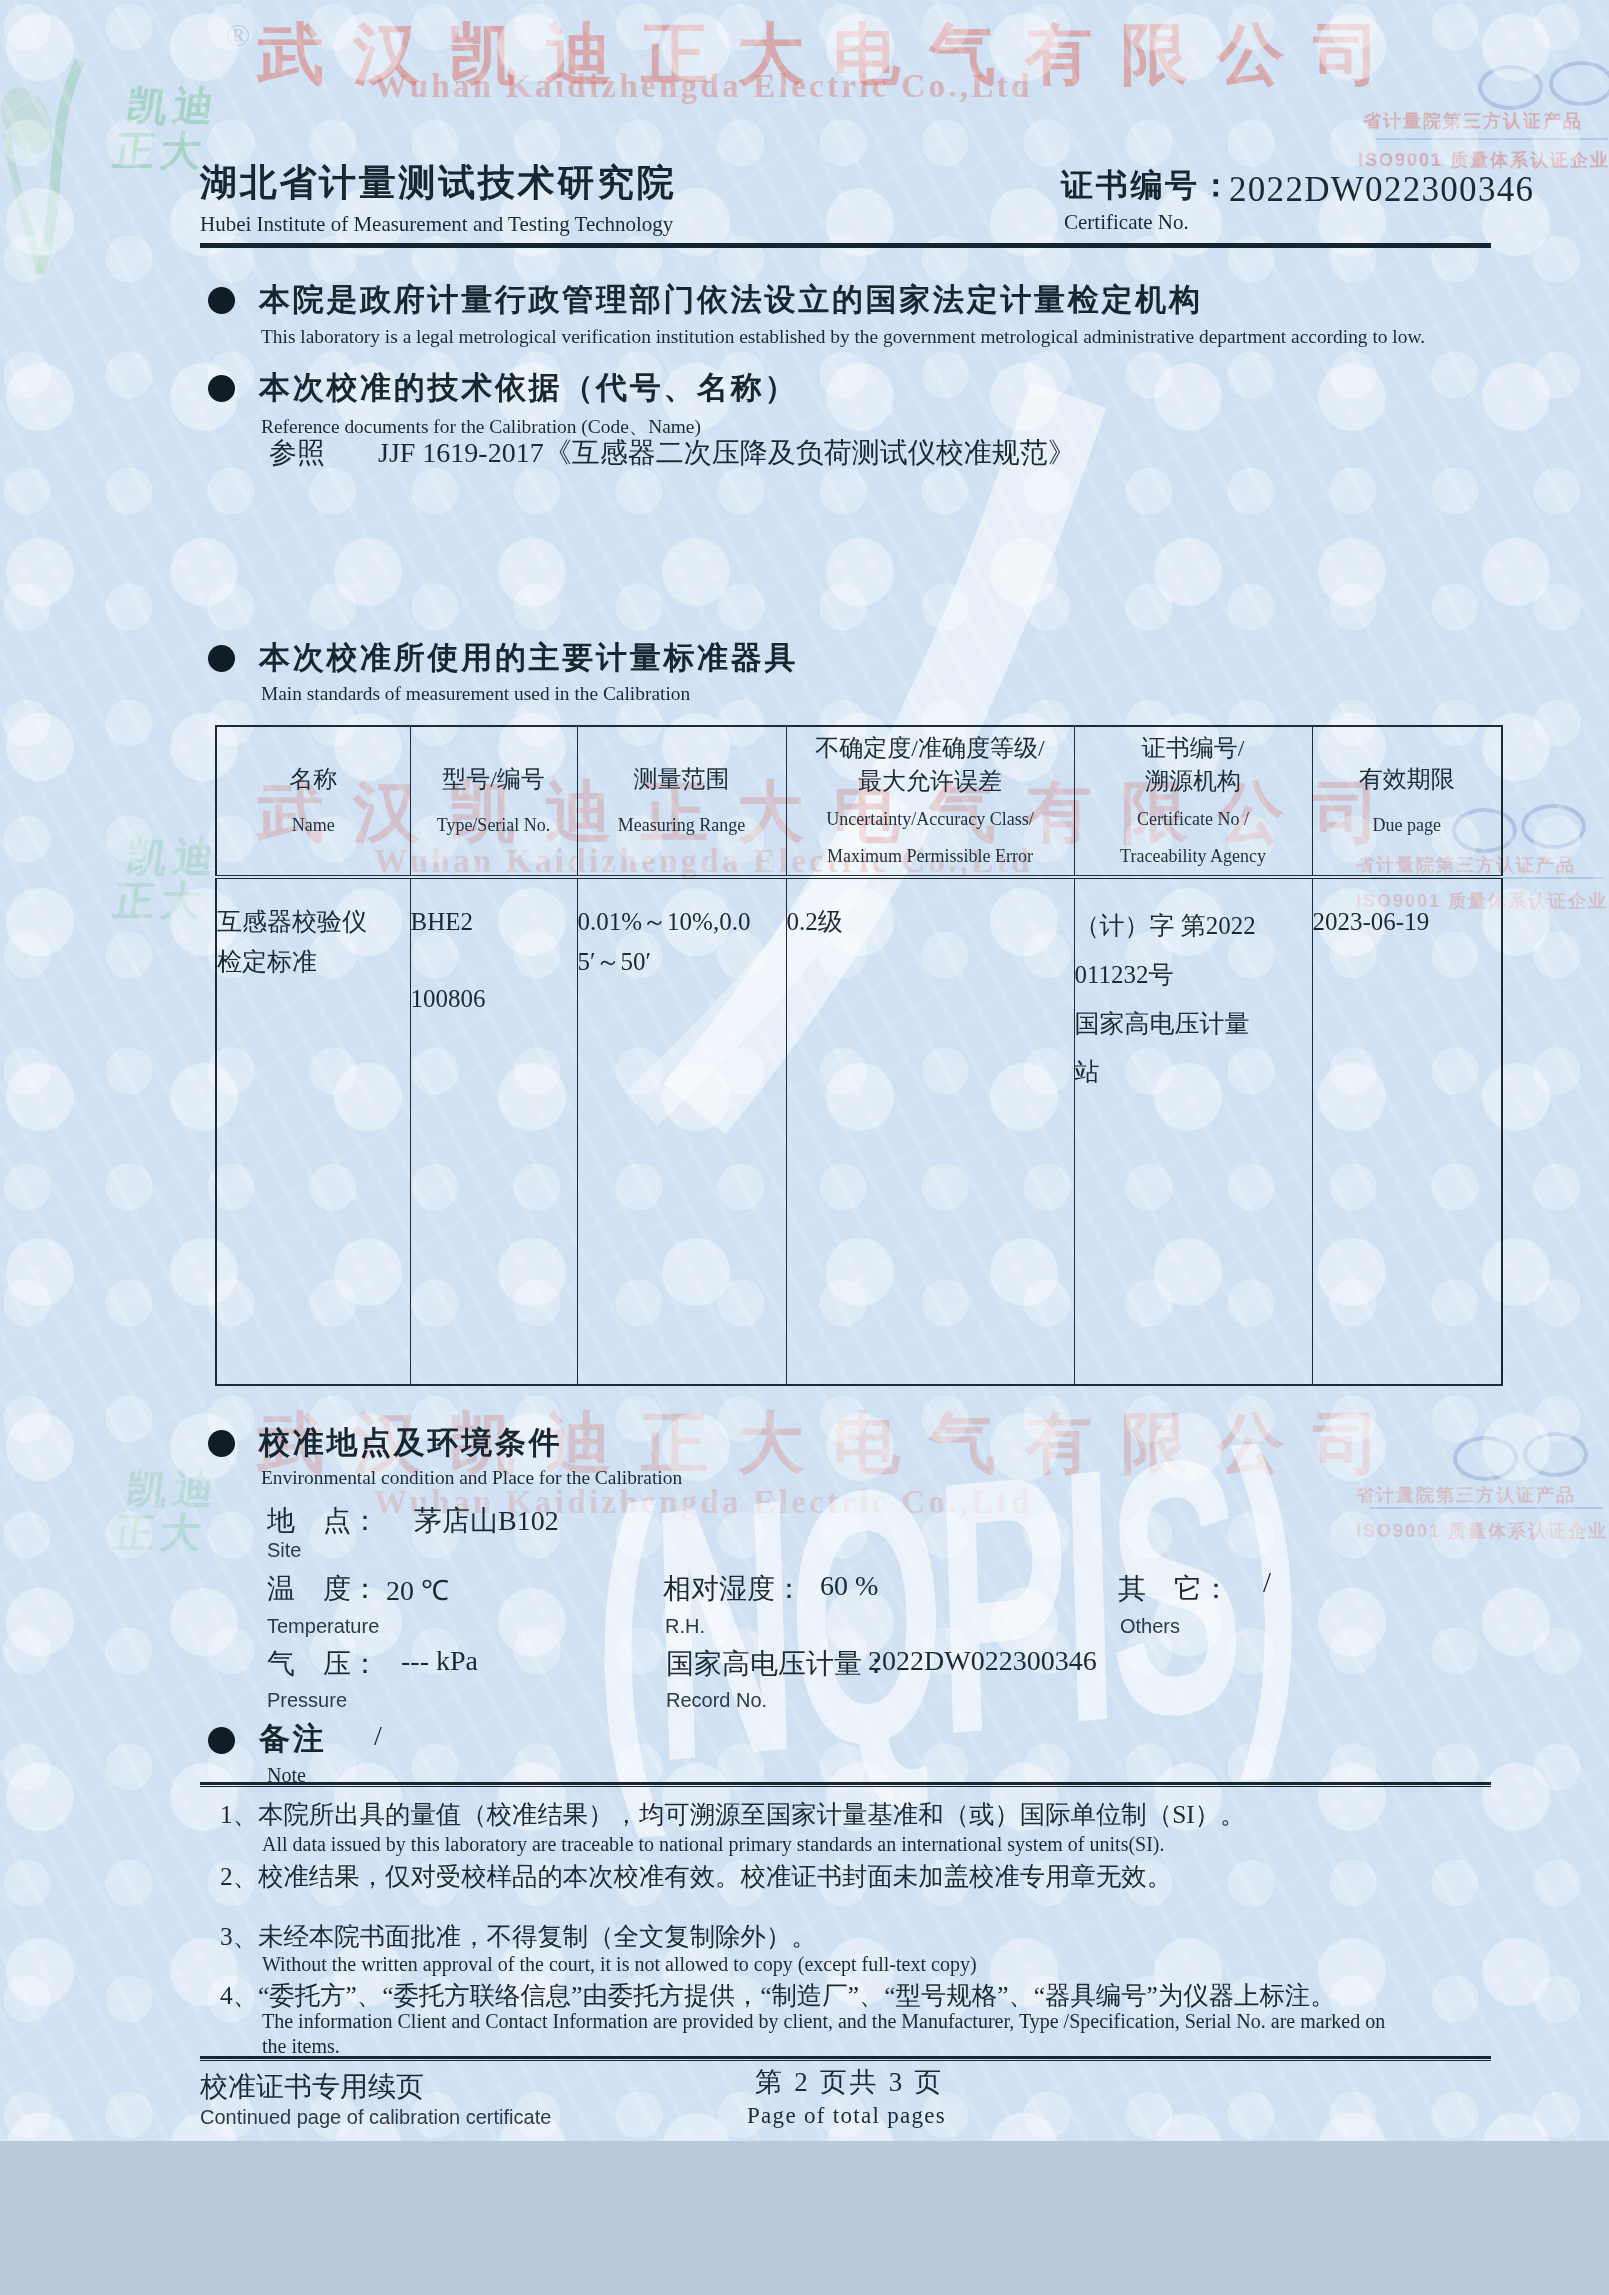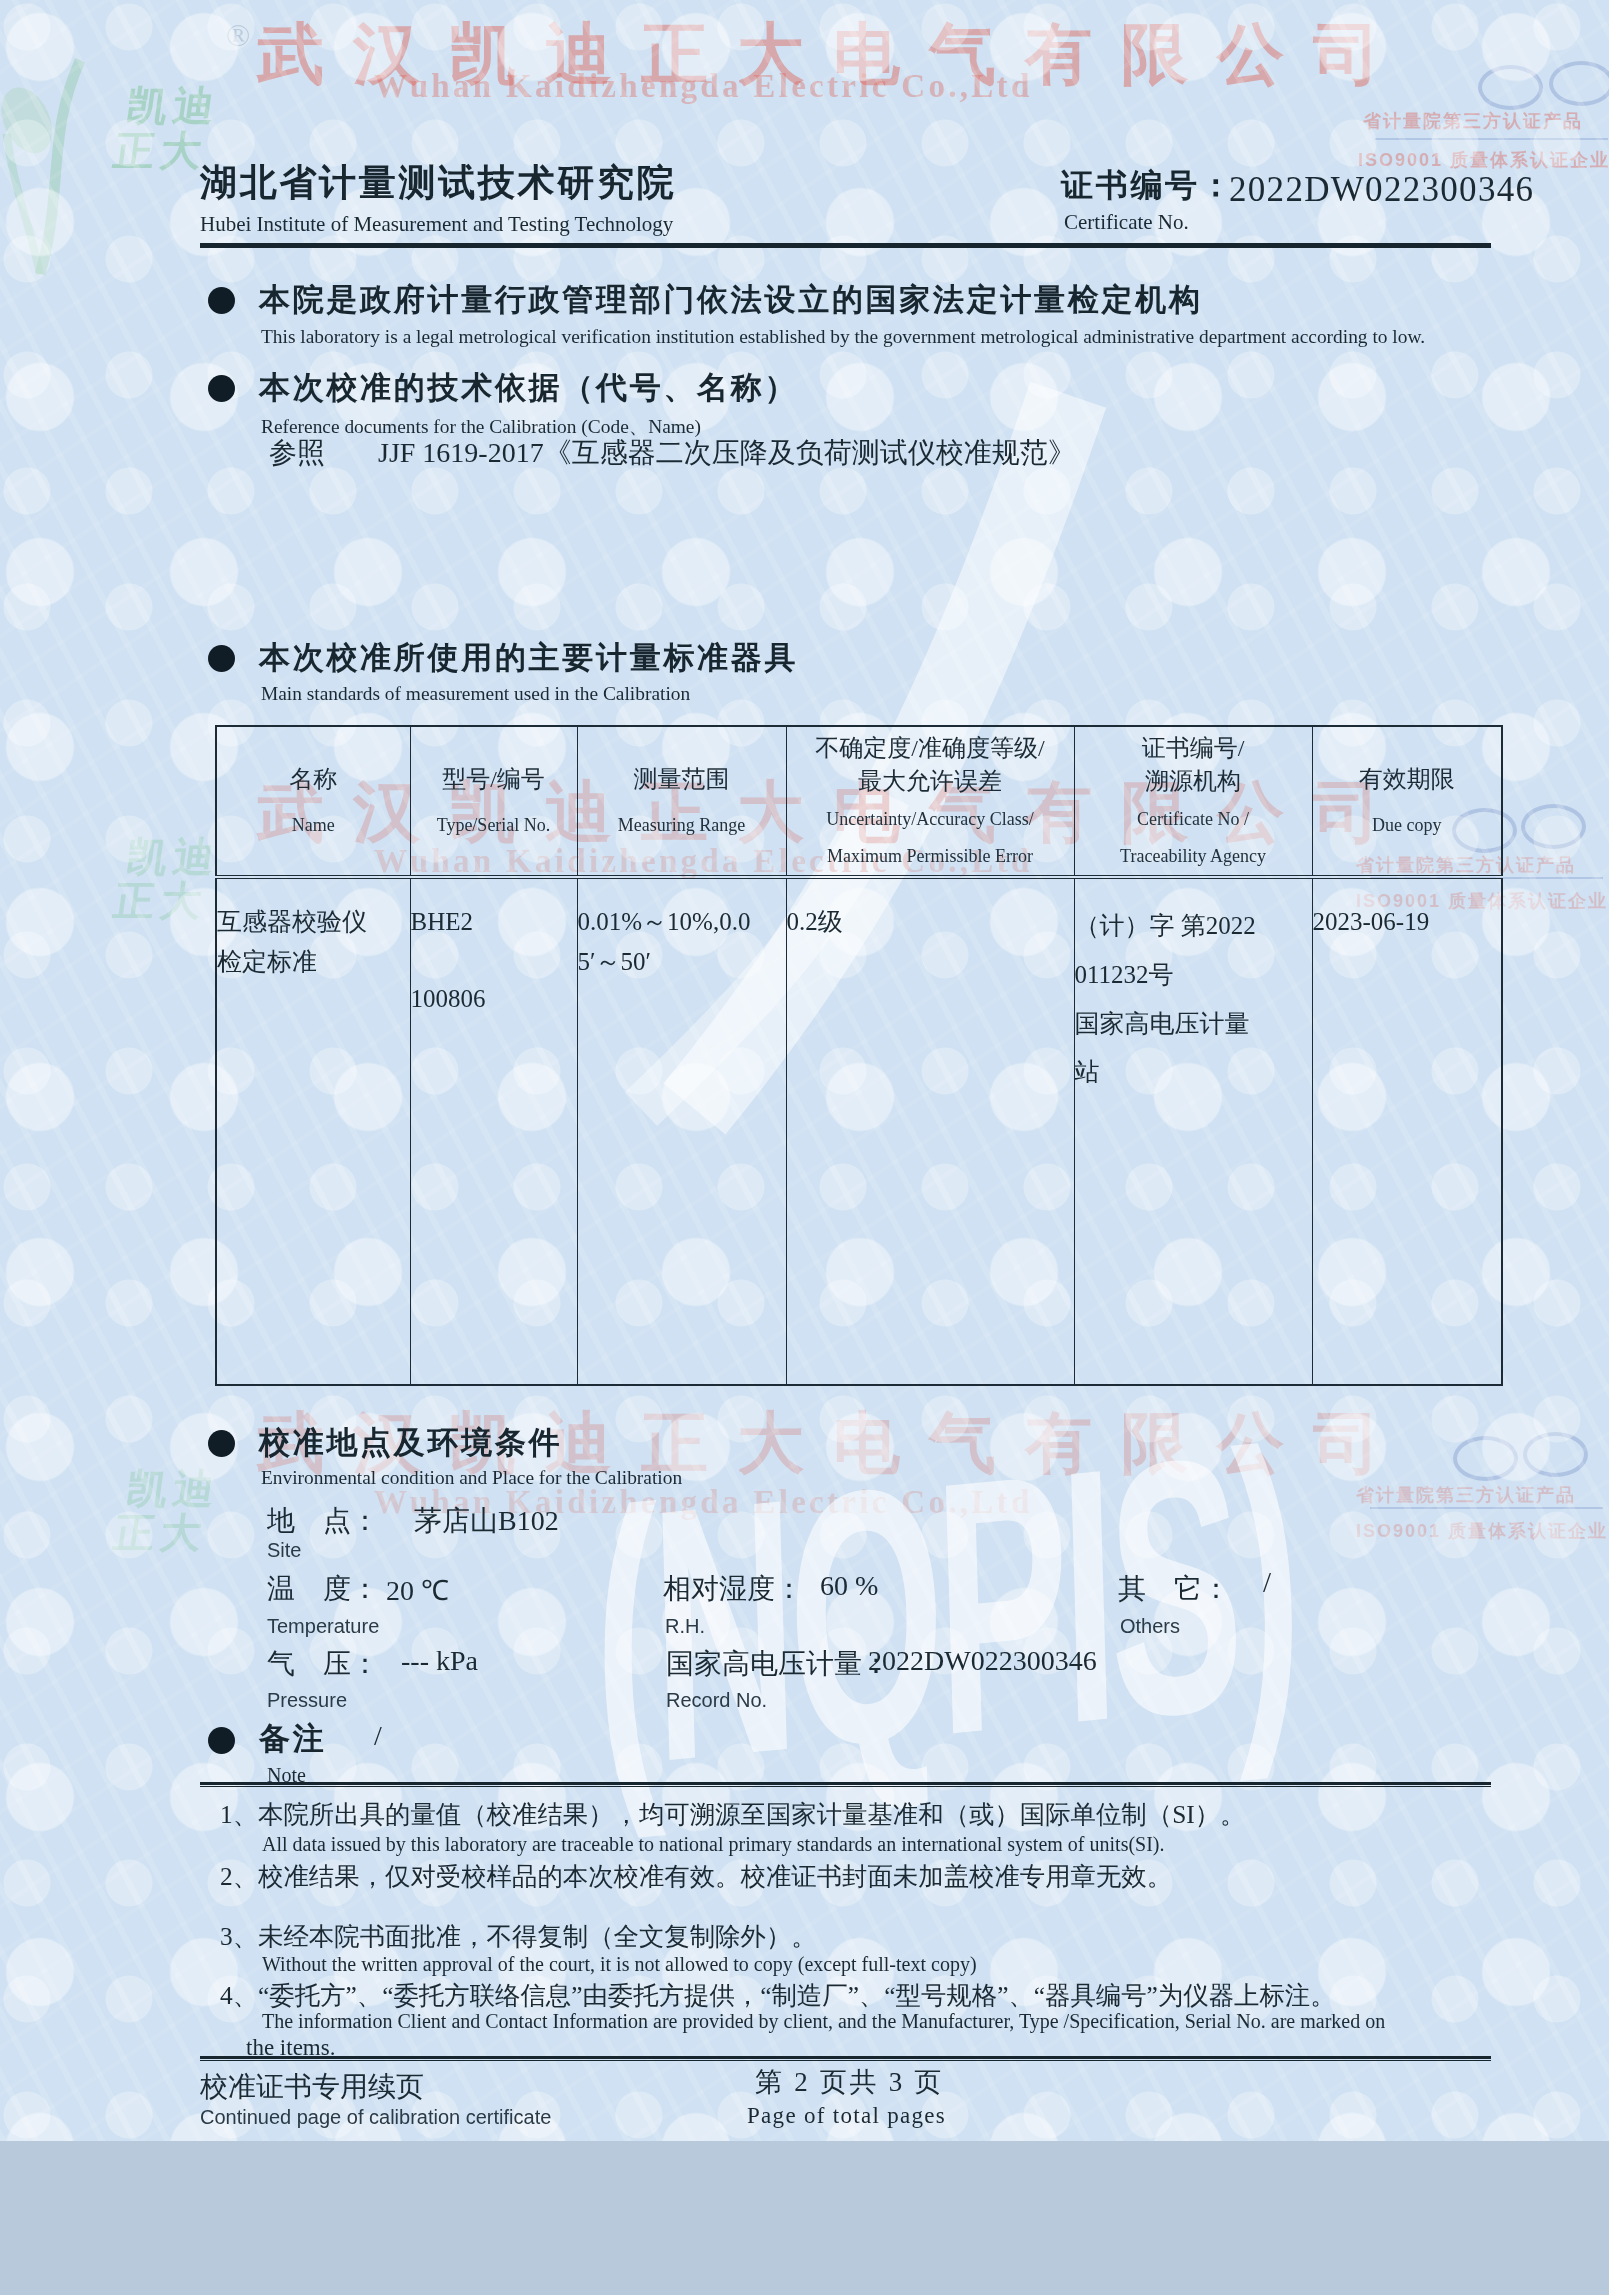--- a/index.html
+++ b/index.html
@@ -172,21 +172,21 @@
         <div class="th-en tight">Maximum Permissible Error</div>
       </th>
       <th>
         <div class="th-cn">证书编号/</div>
         <div class="th-cn">溯源机构</div>
         <div class="th-en tight">Certificate No /</div>
         <div class="th-en tight">Traceability Agency</div>
       </th>
       <th>
         <div class="th-cn">有效期限</div>
-        <div class="th-en">Due copy</div>
+        <div class="th-en">Due page</div>
       </th>
     </tr>
     <tr>
       <td>
         <div>互感器校验仪</div>
         <div>检定标准</div>
       </td>
       <td>
         <div>BHE2</div>
         <div class="gap">100806</div>
@@ -246,21 +246,21 @@
 
   <div class="abs rule-double" style="left:200px;top:1782px;width:1291px"></div>
 
   <div class="abs serif" style="left:220px;top:1798px;font-size:25.4px">1、本院所出具的量值（校准结果），均可溯源至国家计量基准和（或）国际单位制（SI）。</div>
   <div class="abs serif" style="left:262px;top:1833px;font-size:20px">All data issued by this laboratory are traceable to national primary standards an international system of units(SI).</div>
   <div class="abs serif" style="left:220px;top:1860px;font-size:25.4px">2、校准结果，仅对受校样品的本次校准有效。校准证书封面未加盖校准专用章无效。</div>
   <div class="abs serif" style="left:220px;top:1920px;font-size:25.4px">3、未经本院书面批准，不得复制（全文复制除外）。</div>
   <div class="abs serif" style="left:262px;top:1953px;font-size:20px">Without the written approval of the court, it is not allowed to copy (except full-text copy)</div>
   <div class="abs serif" style="left:220px;top:1979px;font-size:25.4px">4、“委托方”、“委托方联络信息”由委托方提供，“制造厂”、“型号规格”、“器具编号”为仪器上标注。</div>
   <div class="abs serif" style="left:262px;top:2010px;font-size:20px">The information Client and Contact Information are provided by client, and the Manufacturer, Type /Specification, Serial No. are marked on</div>
-  <div class="abs serif" style="left:246px;top:2035px;font-size:23px">the items.</div>
+  <div class="abs serif" style="left:262px;top:2035px;font-size:20px">the items.</div>
 
   <div class="abs rule-double" style="left:200px;top:2056px;width:1291px"></div>
 
   <div class="abs serif" style="left:200px;top:2068px;font-size:28px">校准证书专用续页</div>
   <div class="abs sans" style="left:200px;top:2106px;font-size:20px">Continued page of calibration certificate</div>
   <div class="abs serif" style="left:755px;top:2064px;font-size:27px;letter-spacing:2.7px">第 2 页共 3 页</div>
   <div class="abs serif" style="left:747px;top:2103px;font-size:23px;letter-spacing:1.3px">Page of total pages</div>
 
 </div>
 

